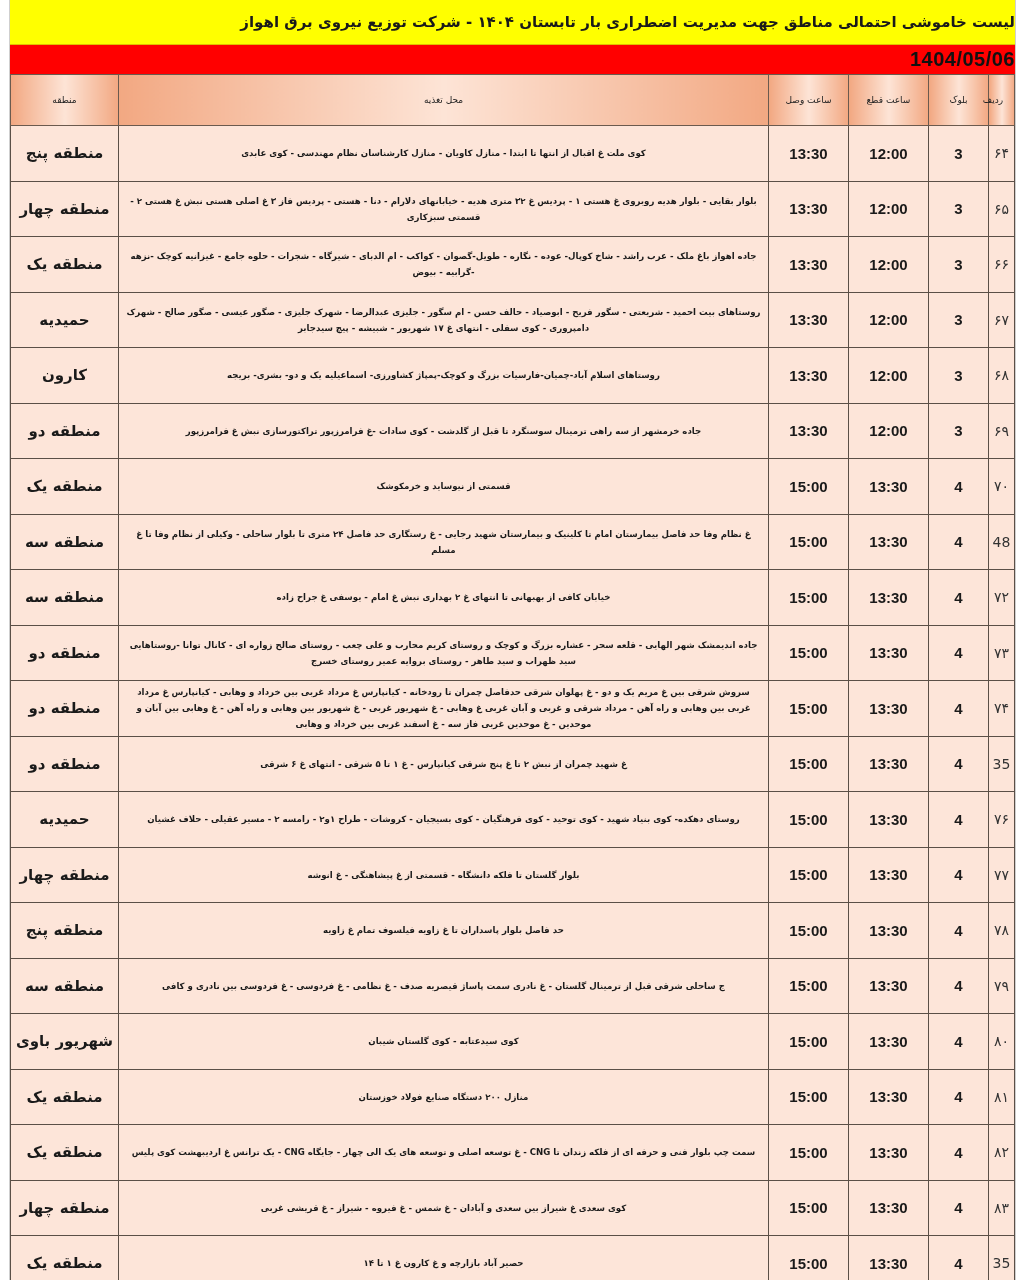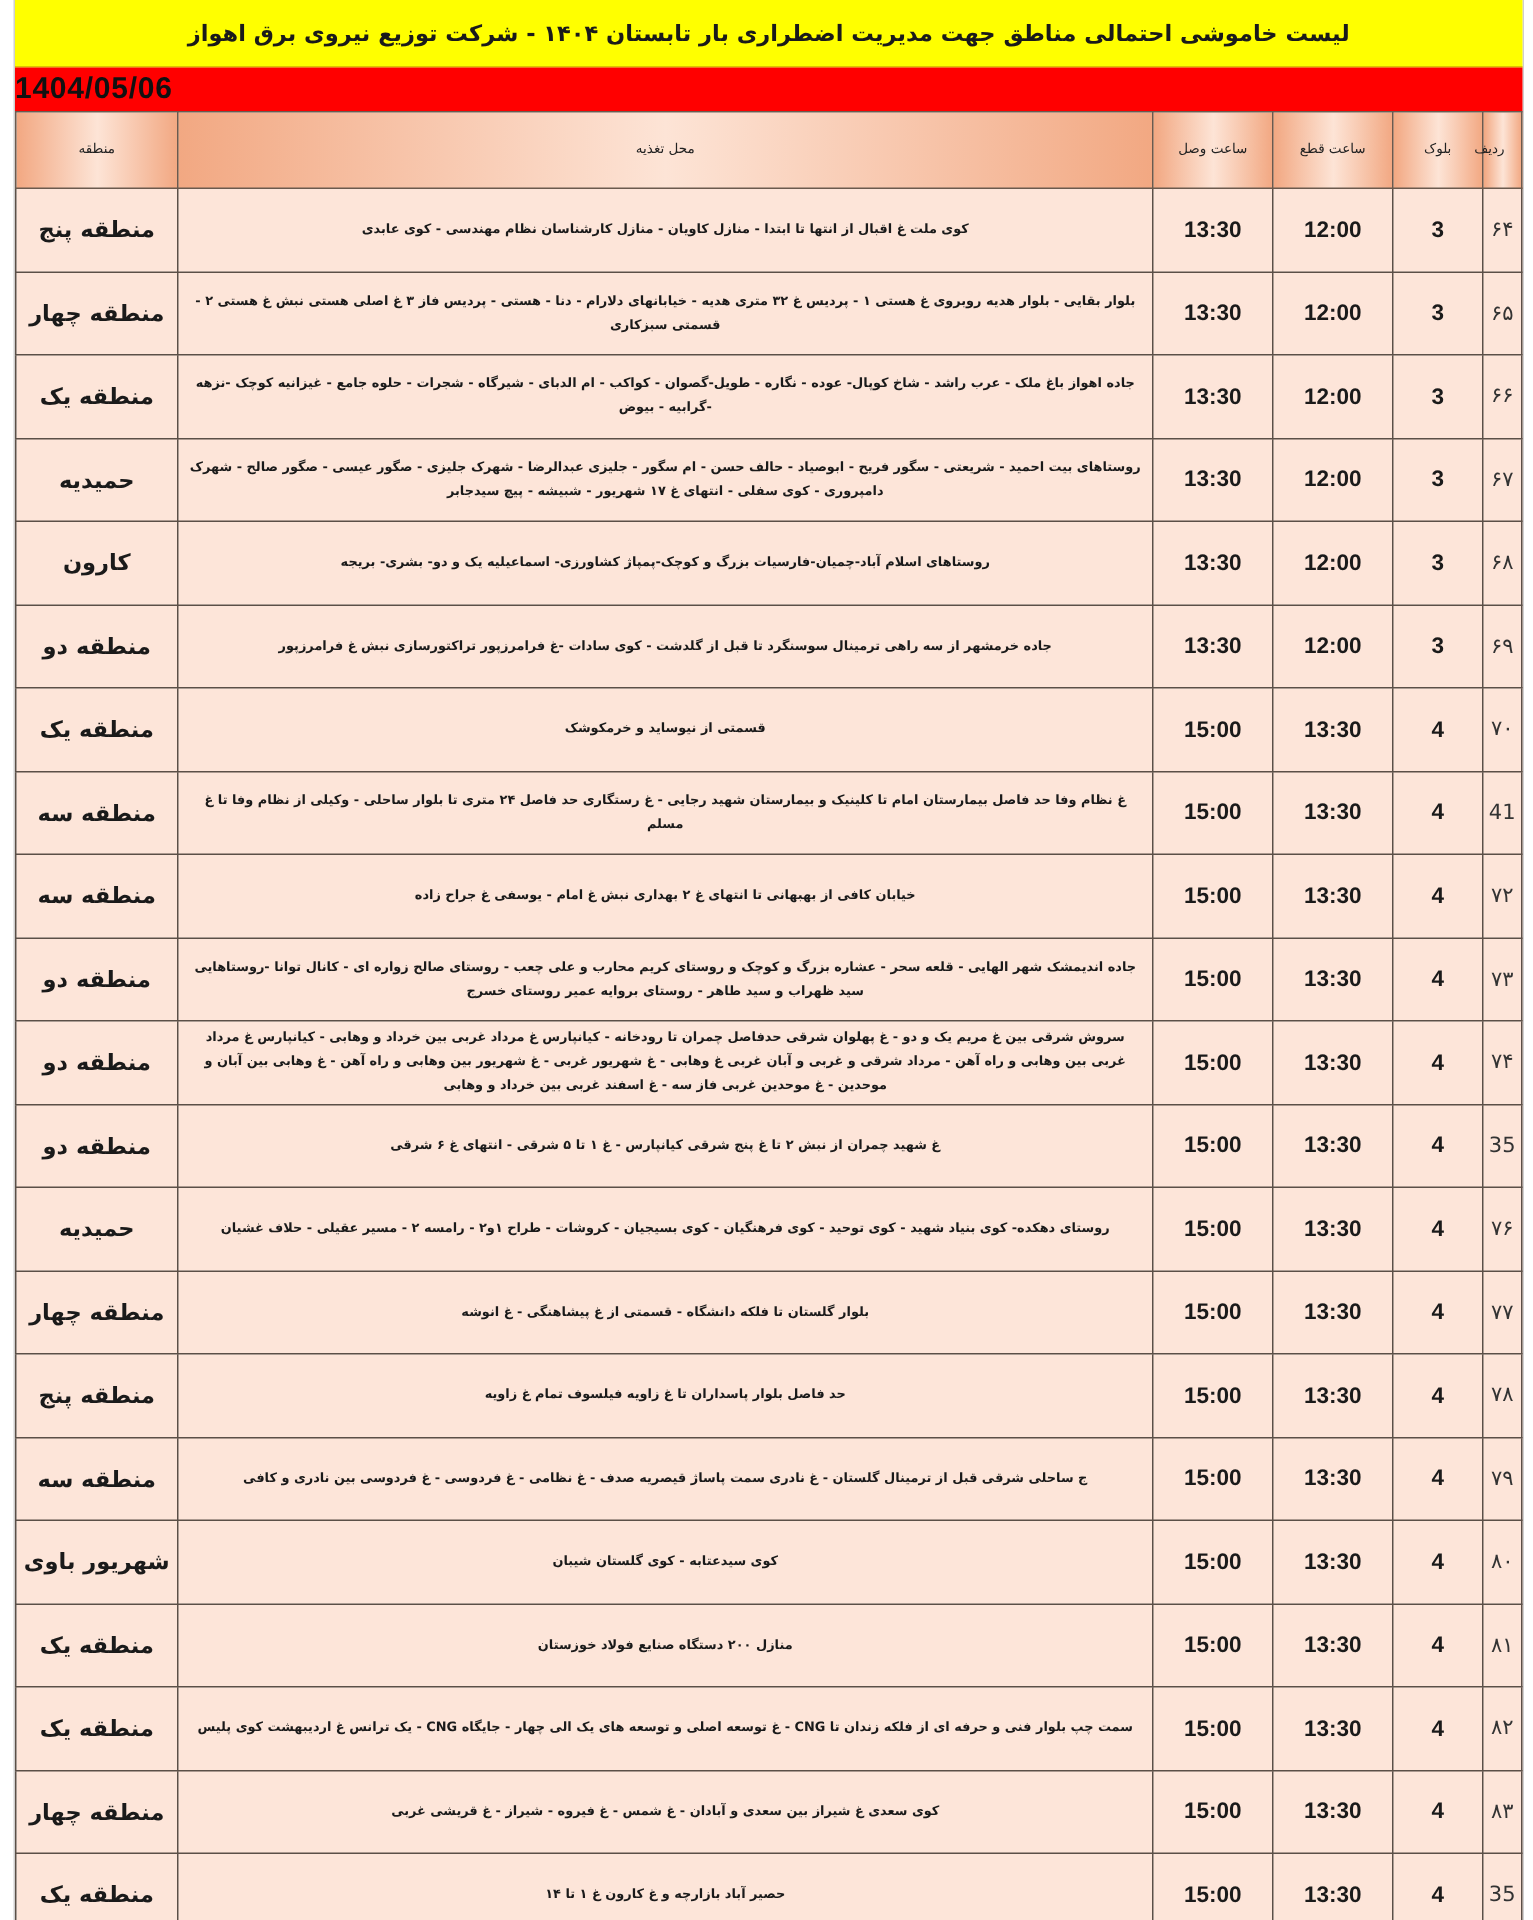--- a/index.html
+++ b/index.html
@@ -1,20 +1,20 @@
 <!DOCTYPE html>
 <html><head>
   <meta charset="utf-8">
   <style>
     html, body { margin: 0; padding: 0; background: #ffffff; }
     body { width: 1022px; height: 1280px; position: relative; overflow: hidden; font-family: "DejaVu Sans", sans-serif; }
     .sheet { position: absolute; left: 9px; top: 0; width: 1005px; border-left: 1px solid #cfcfcf; border-right: 1px solid #cfcfcf; }
-    .title-band { height: 44px; background: #ffff00; border-bottom: 1px solid #e0c000; display: flex; align-items: center; justify-content: center; }
+    .title-band { height: 44px; background: #ffff00; border-bottom: 1px solid #e0c000; display: flex; align-items: center; justify-content: flex-end; }
     .title-band span { direction: rtl; font-size: 15px; font-weight: bold; color: #1a1a1a; }
-    .date-band { height: 29px; background: #ff0000; display: flex; align-items: center; justify-content: flex-start; }
+    .date-band { height: 29px; background: #ff0000; display: flex; align-items: center; justify-content: flex-end; }
     .date-band span { font-family: "Liberation Sans", sans-serif; font-size: 20px; font-weight: bold; color: #111; letter-spacing: 0.5px; }
     table { border-collapse: collapse; width: 1004px; table-layout: fixed; direction: rtl; }
     th { height: 22px; font-size: 9px; font-weight: normal; color: #222;
          background: linear-gradient(to right, #f2a882 0%, #fde4d6 50%, #f2a882 100%);
          border: 1px solid #6b5a4e; padding: 14px; }
     td { height: 54.5px; background: #fde5d9; border: 1px solid #5b4f47; text-align: center; vertical-align: middle; padding: 0 6px; color: #1a1a1a; }
     td.idx { font-size: 14px; color: #333; padding: 0; }
     td.num { font-family: "Liberation Sans", sans-serif; font-size: 15px; font-weight: bold; padding: 0; }
     td.addr { font-size: 8.6px; font-weight: bold; line-height: 16px; }
     td.region { font-size: 15px; font-weight: bold; padding: 0; }
@@ -105,21 +105,21 @@
         </tr>
         <tr>
           <td class="idx">۷۰</td>
           <td class="num">4</td>
           <td class="num">13:30</td>
           <td class="num">15:00</td>
           <td class="addr">قسمتی از نیوساید و خرمکوشک</td>
           <td class="region">منطقه یک</td>
         </tr>
         <tr>
-          <td class="idx">41</td>
+          <td class="idx">48</td>
           <td class="num">4</td>
           <td class="num">13:30</td>
           <td class="num">15:00</td>
           <td class="addr">غ نظام وفا حد فاصل بیمارستان امام تا کلینیک و بیمارستان شهید رجایی - غ رستگاری حد فاصل ۲۴ متری تا بلوار ساحلی - وکیلی از نظام وفا تا غ مسلم</td>
           <td class="region">منطقه سه</td>
         </tr>
         <tr>
           <td class="idx">۷۲</td>
           <td class="num">4</td>
           <td class="num">13:30</td>

